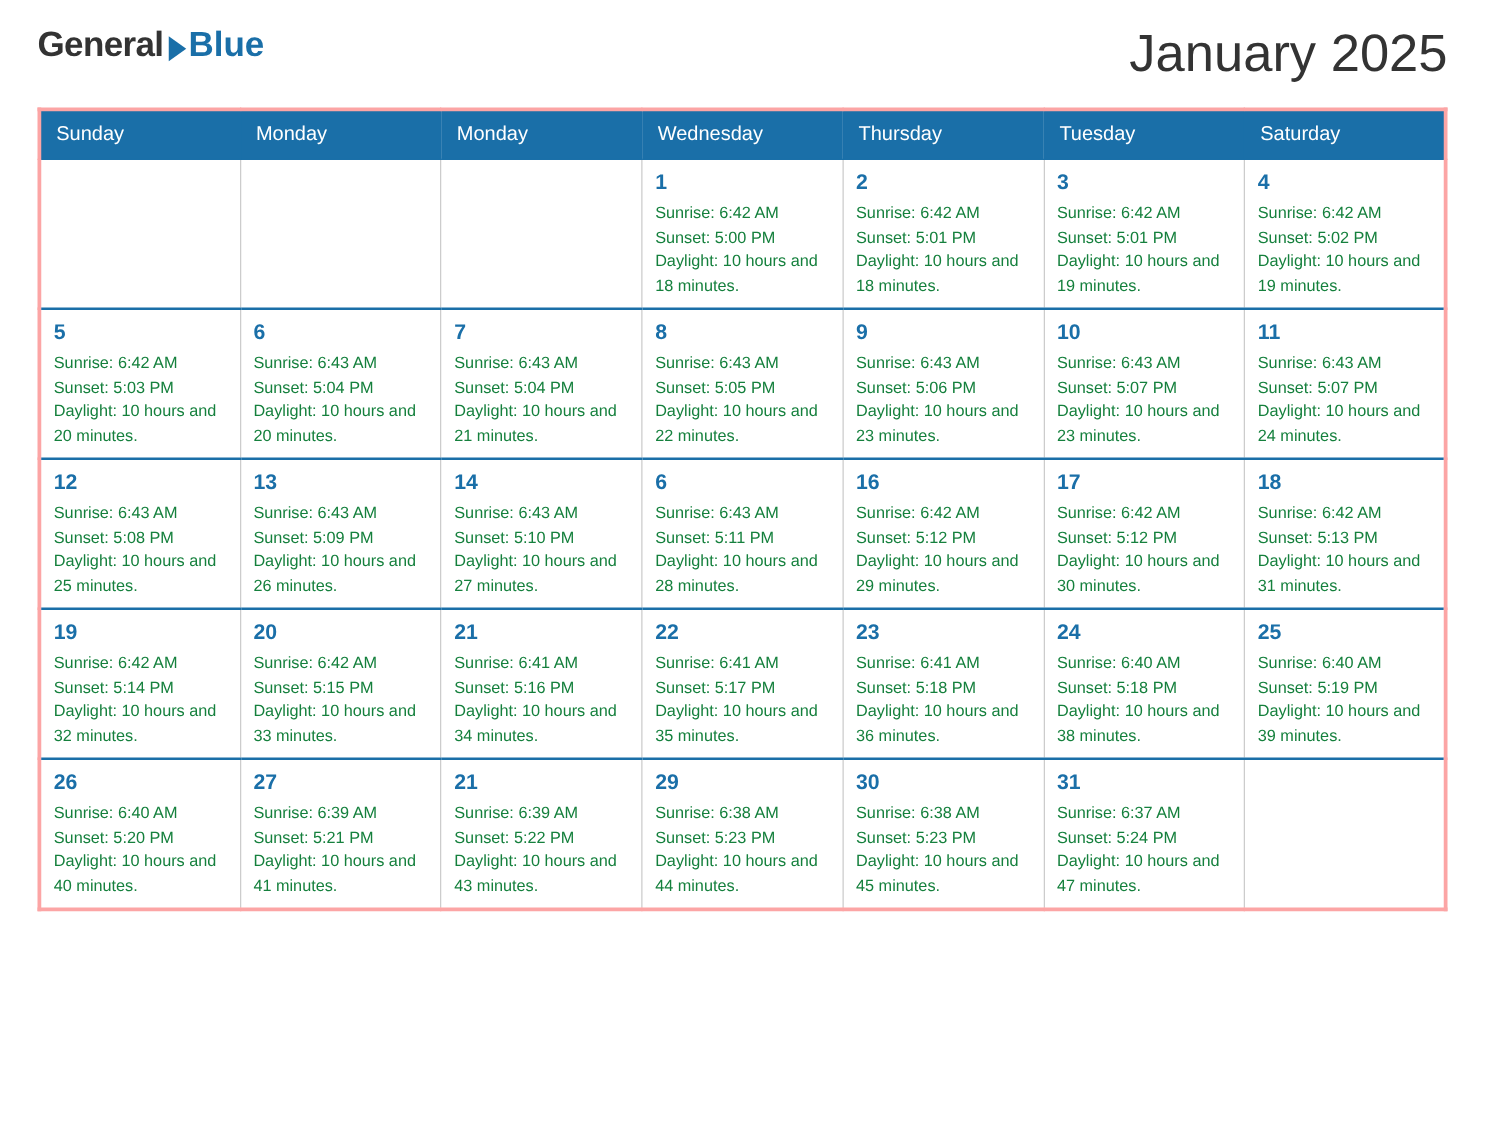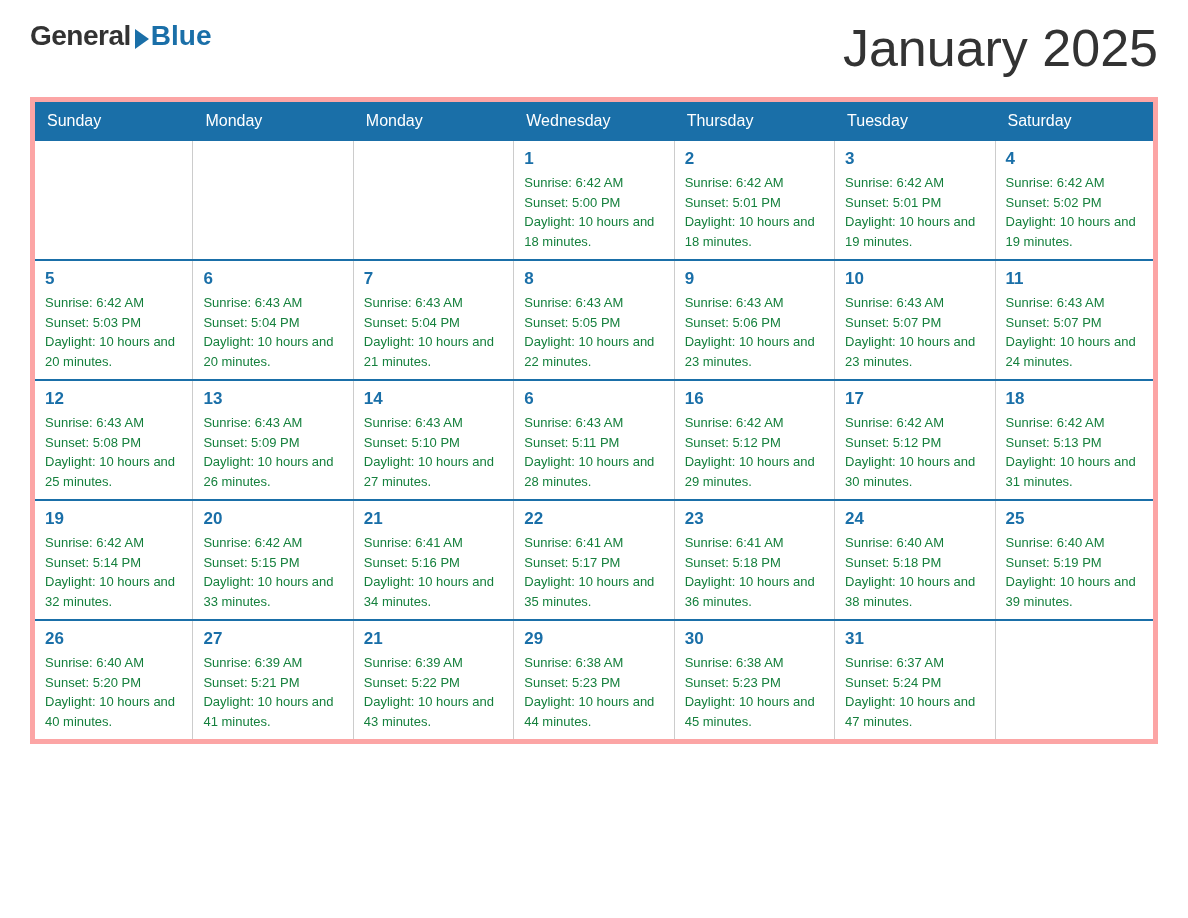--- a/index.html
+++ b/index.html
@@ -43,35 +43,35 @@
     .logo-blue {
       font-size: 28px;
       font-weight: bold;
       color: #1a6fa8;
       margin-left: 2px;
     }
     .title-block {
       text-align: right;
     }
     .title-block h1 {
-      font-size: 52px;
+      font-size: 42px;
       font-weight: normal;
       color: #333;
       line-height: 1.1;
     }
     .title-block h2 {
       font-size: 22px;
       font-weight: normal;
       color: #333;
       margin-top: 4px;
     }
     .calendar-table {
       width: 100%;
       border-collapse: collapse;
-      border: 5px solid #fca5a5;
+      border: 3px solid #fca5a5;
     }
     .calendar-table th {
       background-color: #1a6fa8;
       color: #fff;
       padding: 10px 12px;
       text-align: left;
       font-size: 16px;
       font-weight: normal;
       border: 1px solid #1a6fa8;
     }

